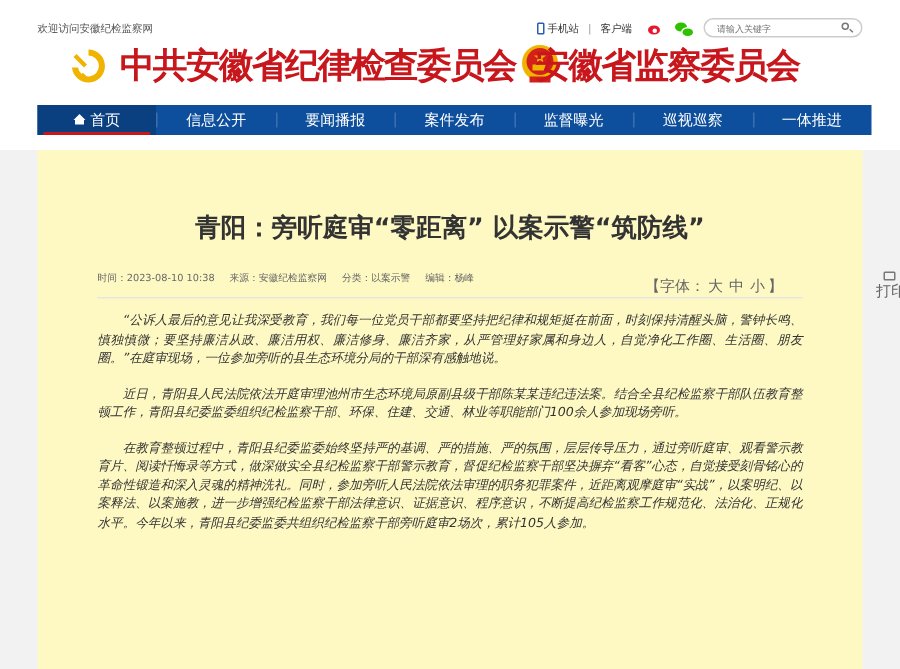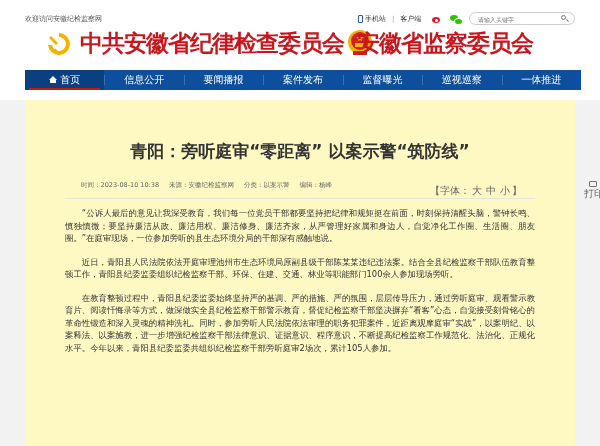--- a/index.html
+++ b/index.html
@@ -31,30 +31,30 @@
   .nav { position: absolute; left: 25px; top: 70px; width: 556px; height: 20px; background: #0d4f9c; display: flex; }
   .nav-item { flex: 1; display: flex; align-items: center; justify-content: center; color: #fff; font-size: 10px; position: relative; cursor: pointer; }
   .nav-item + .nav-item::before { content: ""; position: absolute; left: 0; top: 5px; height: 10px; width: 1px; background: #3a6fb0; }
   .nav-item.active { background: #0a3f80; }
   .nav-item.active::after { content: ""; position: absolute; left: 4px; right: 4px; bottom: 0; height: 2px; background: #c8161d; }
   .home-icon { display: inline-block; width: 0; height: 0; border-left: 4px solid transparent; border-right: 4px solid transparent; border-bottom: 4px solid #fff; position: relative; margin-right: 3px; top: -2px; }
   .home-icon::after { content: ""; position: absolute; left: -3px; top: 4px; width: 6px; height: 3px; background: #fff; }
 
   .content { position: absolute; left: 25px; top: 100px; width: 550px; height: 346px; background: #fef9c3; }
   .title { position: absolute; left: 0; top: 40px; width: 100%; text-align: center; font-size: 17px; color: #333; }
-  .meta { position: absolute; left: 56px; top: 81px; width: 470px; font-size: 6.5px; color: #666; display: flex; }
+  .meta { position: absolute; left: 40px; top: 81px; width: 470px; font-size: 6.5px; color: #666; display: flex; }
   .meta span { margin-right: 10px; }
   .meta-right { position: absolute; left: 405px; top: 81px; font-size: 10px; color: #666; display: flex; align-items: center; white-space: nowrap; gap: 48px; }
   .font-size-ctrl { margin-right: 14px; }
   .font-size-ctrl .sz { margin: 0 2px; cursor: pointer; }
   .print-icon { display: inline-block; width: 8px; height: 6px; border: 1px solid #777; border-radius: 1px; margin-right: 2px; position: relative; }
   .meta-divider { position: absolute; left: 40px; top: 98px; width: 470px; height: 1px; background: #e5e5e5; }
 
   .article { position: absolute; left: 40px; top: 107px; width: 470px; font-size: 8.4px; line-height: 12.5px; color: #333; }
-  .article p { text-indent: 2em; margin-bottom: 11px; text-align: justify; }
+  .article p { text-indent: 2em; margin-bottom: 11px; text-align: justify; font-style: italic; }
 </style>
 </head>
 <body>
 
 <div class="topbar-bg"></div>
 
 <div class="topbar">
   <span class="welcome">欢迎访问安徽纪检监察网</span>
   <div class="toplinks">
     <span class="phone-icon"></span>

